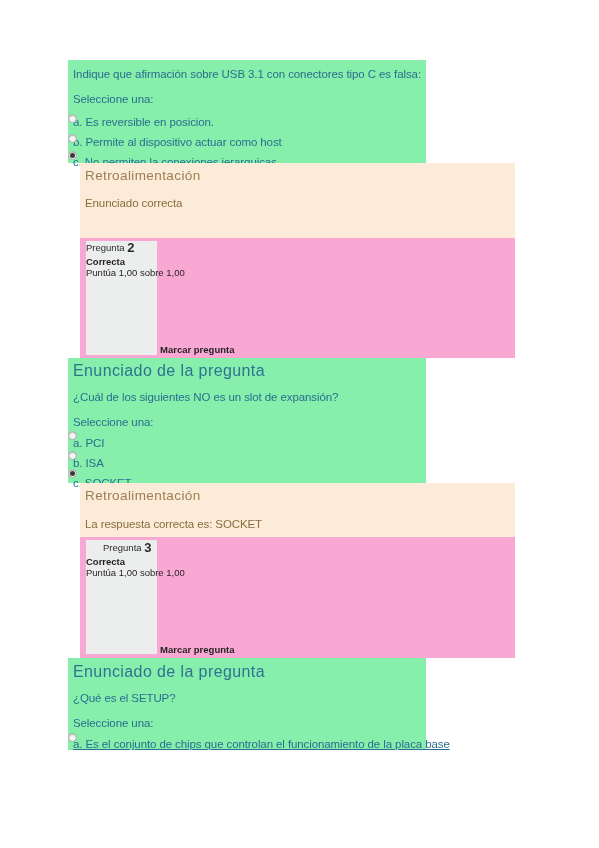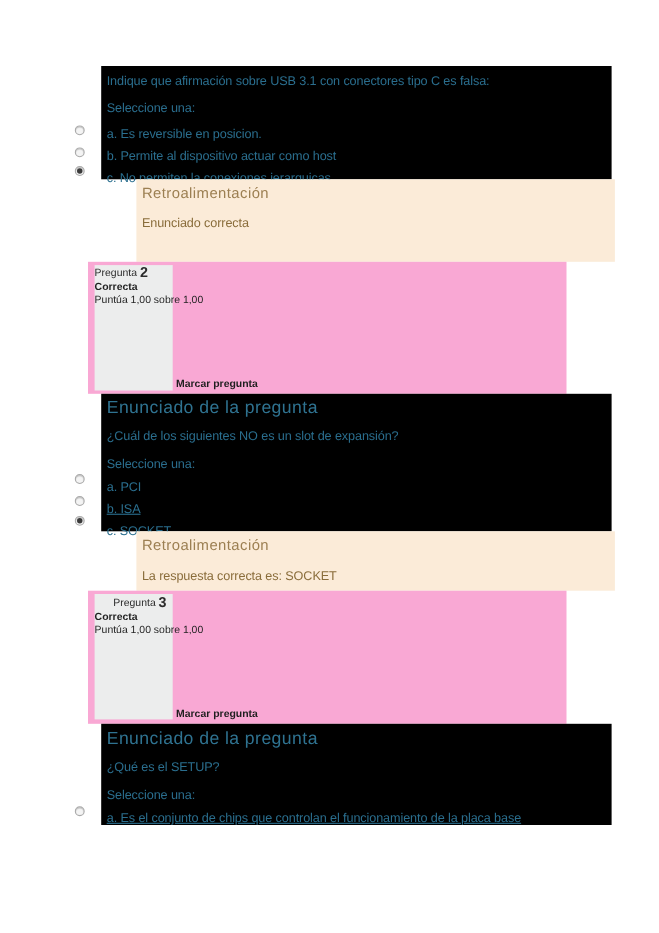--- a/index.html
+++ b/index.html
@@ -18,32 +18,31 @@
   #page {
     position: relative;
     width: 599px;
     height: 848px;
     background: #ffffff;
   }
 
   
   .qpanel {
     position: absolute;
-    left: 92px;
-    width: 464px;
-    background: #000000;
+    left: 68px;
+    width: 358px;
+    background: #86efac;
     box-sizing: border-box;
   }
   .fbpanel {
     position: absolute;
     left: 80px;
     width: 435px;
     background: #fbebd8;
     box-sizing: border-box;
-    margin-left: 44px;
   }
   .greyblock {
     position: absolute;
     left: 80px;
     width: 435px;
     background: #f9a8d4;
     box-sizing: border-box;
   }
   .greyinner {
     position: absolute;
@@ -192,21 +191,21 @@
     <div class="qstate" style="top:18px;">Correcta</div>
     <div class="qgrade" style="top:29px;">Puntúa 1,00 sobre 1,00</div>
     <div class="qflag" style="top:106px;">Marcar pregunta</div>
   </div>
 
   <div class="qpanel" style="top:358px;height:125px;">
     <div class="head-blue" style="top:5px;">Enunciado de la pregunta</div>
     <div class="qtext" style="top:33px;">¿Cuál de los siguientes NO es un slot de expansión?</div>
     <div class="qtext" style="top:58px;">Seleccione una:</div>
     <div class="opt-label" style="top:79px;">a. PCI</div>
-    <div class="opt-label" style="top:99px;text-decoration:underline;">b. ISA</div>
+    <div class="opt-label" style="top:99px;">b. ISA</div>
     <div class="opt-label" style="top:119px;">c. SOCKET</div>
   </div>
   <div class="radio" style="top:431px;"></div>
   <div class="radio" style="top:451px;"></div>
   <div class="radio checked" style="top:469px;"></div>
 
   <div class="fbpanel" style="top:483px;height:54px;">
     <div class="head-brown" style="top:5px;">Retroalimentación</div>
     <div class="fbtext" style="top:35px;">La respuesta correcta es: SOCKET</div>
   </div>

